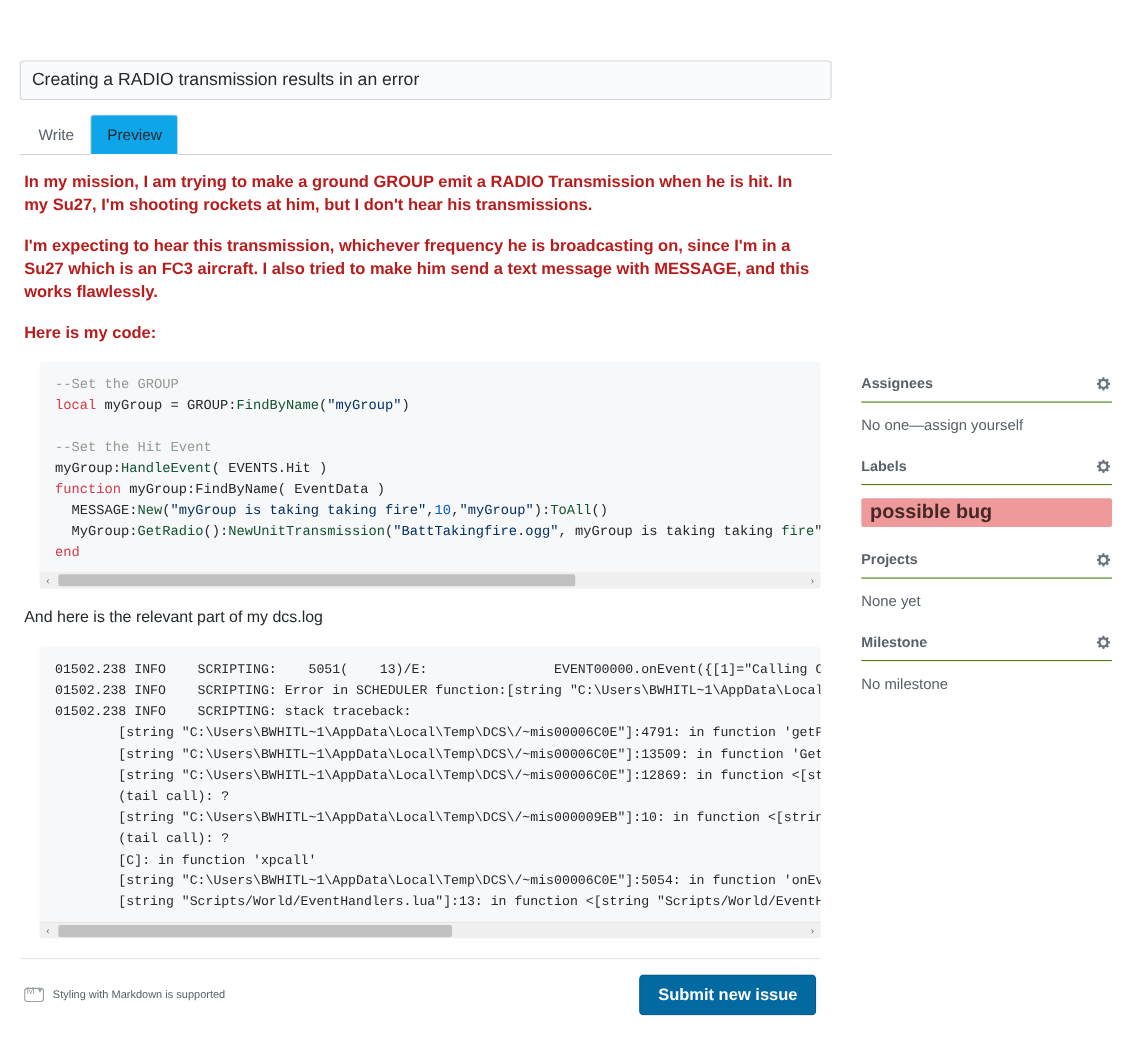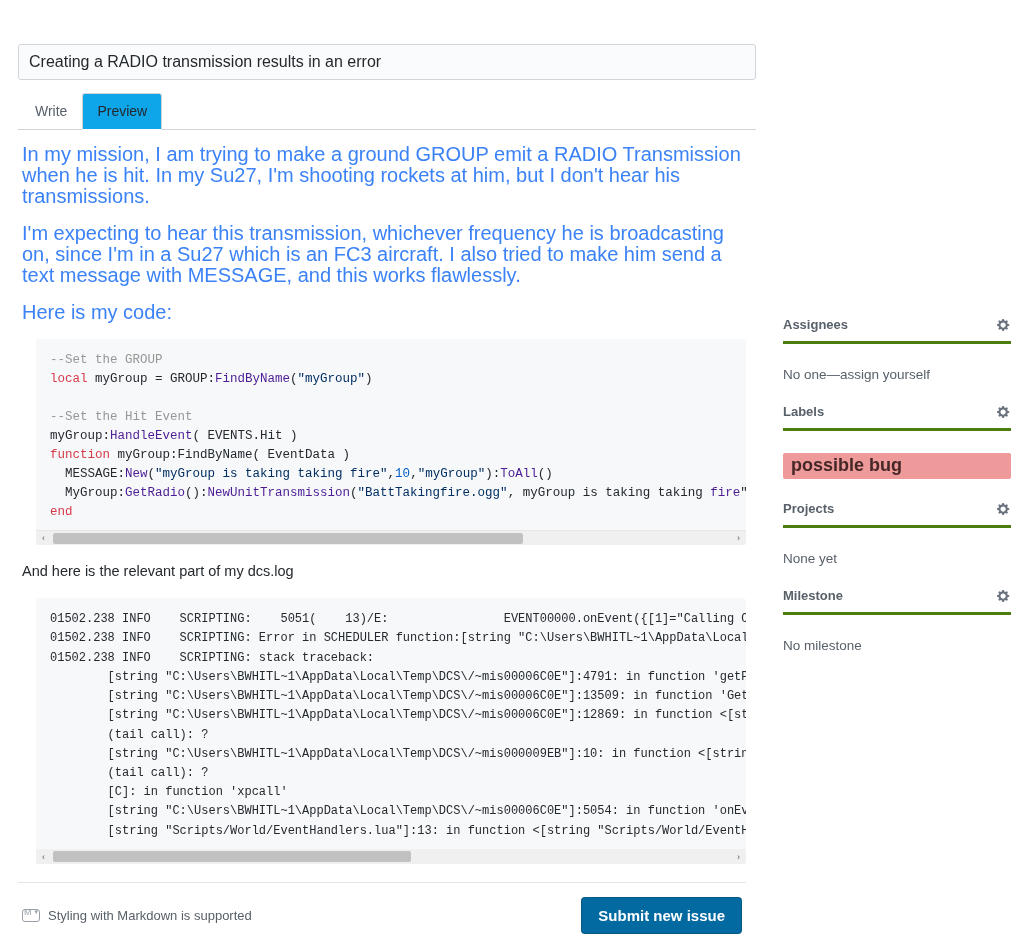--- a/index.html
+++ b/index.html
@@ -61,23 +61,24 @@
   }
   .tab.active {
     background: #0ea5e9;
     border-color: #d1d5da;
     border-bottom-color: #fff;
     color: #24292e;
   }
   
   .preview-body {
     padding: 14px 14px 0 4px;
-    font-size: 20px;
+    font-size: 15px;
     line-height: 21px;
-    color: #3b82f6;
+    color: #b91c1c;
+    font-weight: bold;
   }
   .preview-body p {
     margin: 0 0 16px 0;
   }
   
   .codeblock {
     position: relative;
     background: #f6f8fa;
     border-radius: 3px;
     margin: 0 10px 0 18px;
@@ -87,21 +88,21 @@
   .codeblock pre {
     margin: 0;
     font-family: "Liberation Mono", "DejaVu Sans Mono", monospace;
     font-size: 12.5px;
     line-height: 19px;
     white-space: pre;
     color: #24292e;
   }
   .k-com { color: #969896; }
   .k-kw  { color: #d73a49; }
-  .k-fn  { color: #4c1d95; }
+  .k-fn  { color: #14532d; }
   .k-str { color: #032f62; }
   .k-num { color: #005cc5; }
   .hscroll {
     height: 15px;
     background: #f0f0f0;
     display: flex;
     align-items: center;
     margin: 8px -12px -6px -14px;
     border-top: 1px solid #e6e6e6;
     position: relative;
@@ -138,21 +139,21 @@
     margin: 18px 10px 0 0;
     border-top: 1px solid #e1e4e8;
     padding: 14px 4px 10px 4px;
     display: flex;
     align-items: center;
     justify-content: space-between;
   }
   .markdown-note {
     display: flex;
     align-items: center;
-    font-size: 13px;
+    font-size: 10px;
     color: #586069;
   }
   .md-icon {
     display: inline-block;
     width: 18px; height: 13px;
     border: 1.6px solid #9aa0a6;
     border-radius: 3px;
     margin-right: 8px;
     position: relative;
   }
@@ -203,22 +204,22 @@
   .gear {
     width: 14px; height: 14px;
     position: relative;
     display: inline-block;
     cursor: pointer;
   }
   .gear svg { display: block; }
   .sb-body {
     font-size: 13.5px;
     color: #586069;
-    border-top: 3px solid #4d7c0f;
-    padding: 22px 0 12px 0;
+    border-top: 1px solid #4d7c0f;
+    padding: 12px 0 12px 0;
     line-height: 18px;
   }
   .label-chip {
     display: block;
     background: #ee9a9a;
     color: #442726;
     font-size: 18px;
     font-weight: bold;
     border-radius: 2px;
     padding: 4px 8px 5px 8px;

